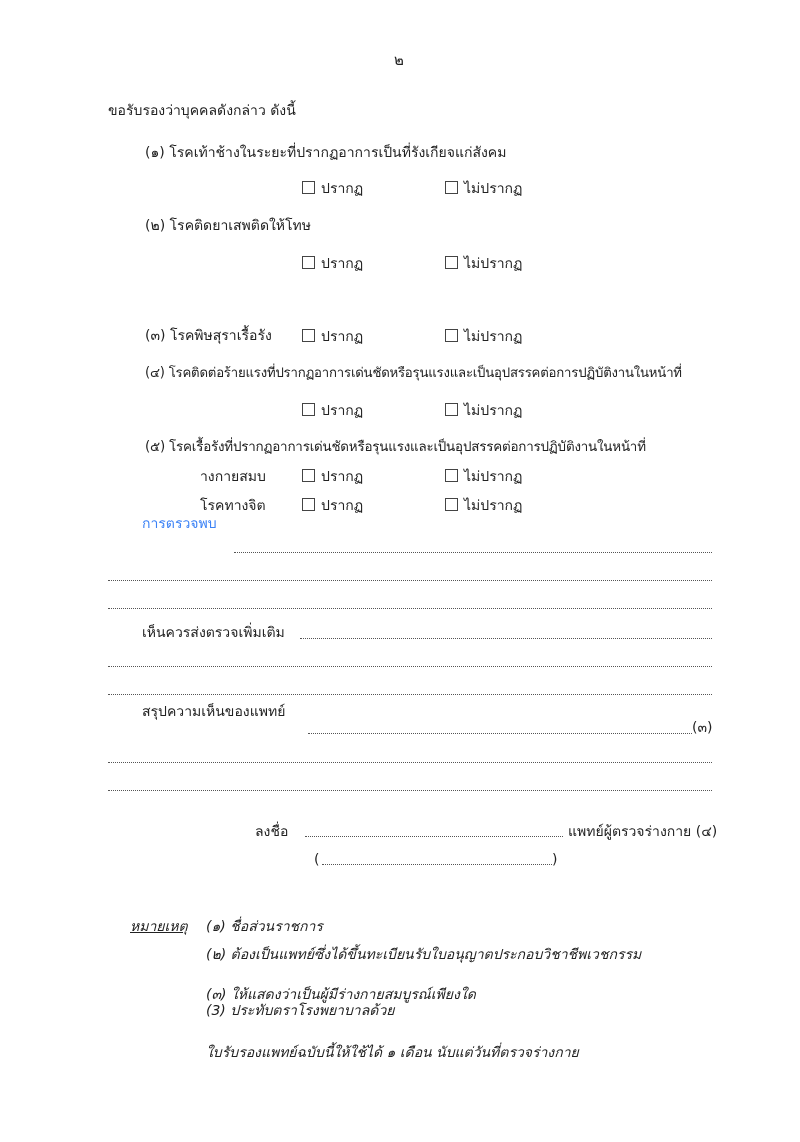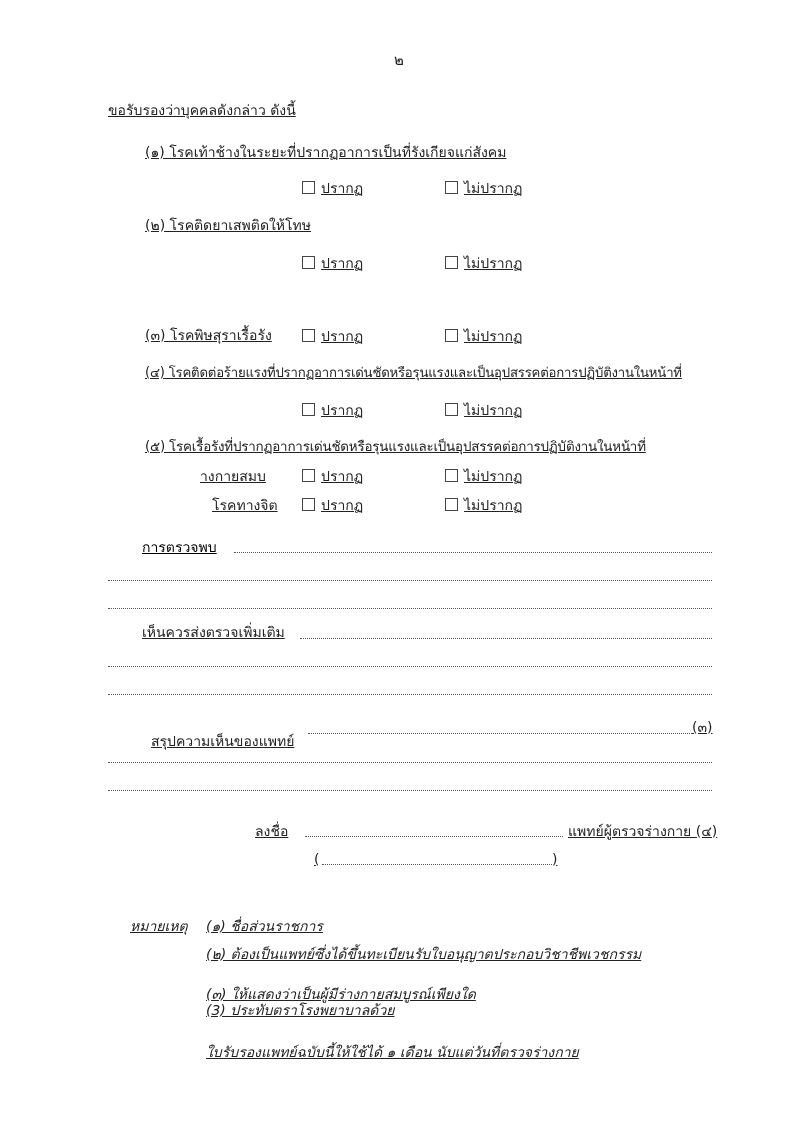--- a/index.html
+++ b/index.html
@@ -1,21 +1,21 @@
 <!DOCTYPE html>
 <html><head>
   <meta charset="utf-8">
   <style>
     html, body { margin: 0; padding: 0; background: #ffffff; }
     body {
       width: 800px; height: 1142px; position: relative; overflow: hidden;
       font-family: "DejaVu Sans", sans-serif; color: #222;
     }
     .abs { position: absolute; white-space: nowrap; }
-    .t { font-size: 14px; line-height: 18px; text-decoration: underline; }
+    .t { font-size: 14px; line-height: 18px; }
     .page-num { left: 394px; top: 48px; font-size: 15px; }
     .cb { display: inline-block; width: 11px; height: 11px; border: 1px solid #444; vertical-align: -1px; margin-right: 6px; background: #fff; }
     .dots { position: absolute; height: 0; border-bottom: 1.5px dotted #555; }
     .italic { font-style: italic; }
     .underline { text-decoration: underline; margin-left: 17px; }
   </style>
 </head>
 <body>
 
 <div class="abs page-num">๒</div>
@@ -35,35 +35,35 @@
 <div class="abs t" style="left:445px;top:327px;"><span class="cb"></span><span>ไม่ปรากฏ</span></div>
 
 <div class="abs t" style="left:145px;top:364px;font-size:13.2px;letter-spacing:-0.2px;">(๔) โรคติดต่อร้ายแรงที่ปรากฏอาการเด่นชัดหรือรุนแรงและเป็นอุปสรรคต่อการปฏิบัติงานในหน้าที่</div>
 <div class="abs t" style="left:302px;top:401px;"><span class="cb"></span><span>ปรากฏ</span></div>
 <div class="abs t" style="left:445px;top:401px;"><span class="cb"></span><span>ไม่ปรากฏ</span></div>
 
 <div class="abs t" style="left:145px;top:438px;font-size:13.4px;letter-spacing:-0.2px;">(๕) โรคเรื้อรังที่ปรากฏอาการเด่นชัดหรือรุนแรงและเป็นอุปสรรคต่อการปฏิบัติงานในหน้าที่</div>
 <div class="abs t" style="left:200px;top:467px;">างกายสมบ</div>
 <div class="abs t" style="left:302px;top:467px;"><span class="cb"></span><span>ปรากฏ</span></div>
 <div class="abs t" style="left:445px;top:467px;"><span class="cb"></span><span>ไม่ปรากฏ</span></div>
-<div class="abs t" style="left:212px;top:496px;">โรคทางจิต</div>
+<div class="abs t" style="left:200px;top:496px;">โรคทางจิต</div>
 <div class="abs t" style="left:302px;top:496px;"><span class="cb"></span><span>ปรากฏ</span></div>
 <div class="abs t" style="left:445px;top:496px;"><span class="cb"></span><span>ไม่ปรากฏ</span></div>
 
-<div class="abs t" style="left:142px;top:538px;color:#000000;">การตรวจพบ</div>
+<div class="abs t" style="left:142px;top:514px;color:#3b82f6;">การตรวจพบ</div>
 <div class="dots" style="left:234px;top:552px;width:478px;"></div>
 <div class="dots" style="left:108px;top:580px;width:604px;"></div>
 <div class="dots" style="left:108px;top:608px;width:604px;"></div>
 
 <div class="abs t" style="left:142px;top:623px;">เห็นควรส่งตรวจเพิ่มเติม</div>
 <div class="dots" style="left:300px;top:638px;width:412px;"></div>
 <div class="dots" style="left:108px;top:666px;width:604px;"></div>
 <div class="dots" style="left:108px;top:694px;width:604px;"></div>
 
-<div class="abs t" style="left:142px;top:732px;margin-left:9px;">สรุปความเห็นของแพทย์</div>
+<div class="abs t" style="left:142px;top:702px;">สรุปความเห็นของแพทย์</div>
 <div class="dots" style="left:308px;top:733px;width:384px;"></div>
 <div class="abs t" style="left:692px;top:718px;">(๓)</div>
 <div class="dots" style="left:108px;top:762px;width:604px;"></div>
 <div class="dots" style="left:108px;top:790px;width:604px;"></div>
 
 <div class="abs t" style="left:255px;top:822px;">ลงชื่อ</div>
 <div class="dots" style="left:305px;top:836px;width:258px;"></div>
 <div class="abs t" style="left:568px;top:822px;">แพทย์ผู้ตรวจร่างกาย (๔)</div>
 <div class="abs t" style="left:314px;top:850px;">(</div>
 <div class="dots" style="left:322px;top:864px;width:230px;"></div>

